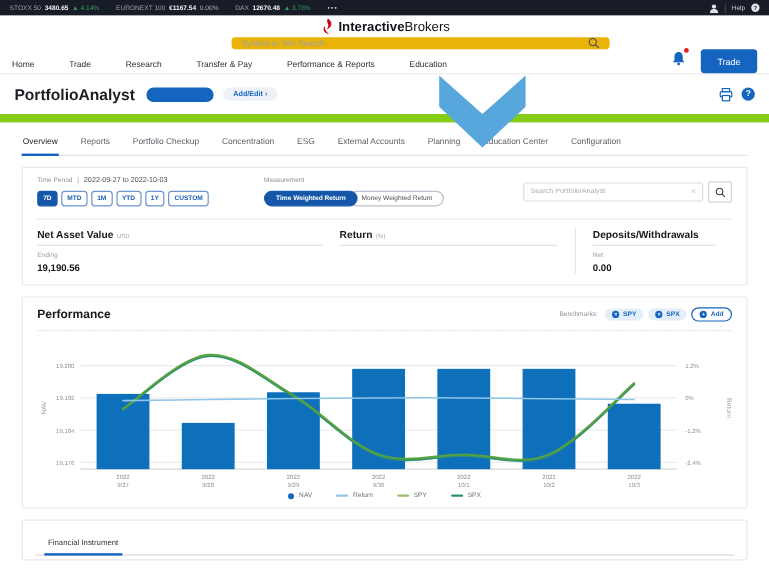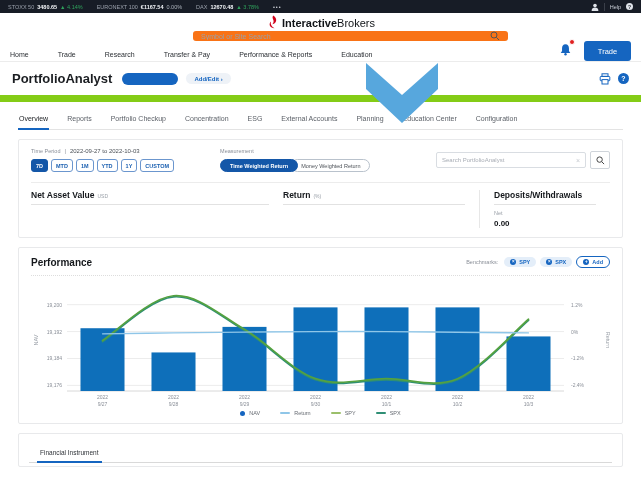--- a/index.html
+++ b/index.html
@@ -20,21 +20,21 @@
   .t-more { margin-left:14px; color:#cfd3da; letter-spacing:1px; cursor:pointer; }
   .t-right { margin-left:auto; display:flex; align-items:center; gap:5px; }
   .t-div { width:1px; height:8px; background:#3a3f49; }
   .t-helpq { width:7px; height:7px; border-radius:50%; background:#dfe3e9; color:#171c26;
     font-size:5px; font-weight:bold; display:flex; align-items:center; justify-content:center; }
   
   .topbar { height:34px; display:flex; align-items:center; padding:0 10px; background:#fff;flex-direction:column; }
   .logo { display:flex; align-items:center; gap:3px; cursor:pointer; }
   .logo .b1 { font-size:11px; font-weight:bold; color:#101317; }
   .logo .b2 { font-size:11px; color:#101317; }
-  .searchbox { margin-left:60px; width:315px; height:19px; background:#f97316;
+  .searchbox { margin-left:60px; width:315px; height:19px; background:#eab308;
     border-radius:3px; display:flex; align-items:center; padding:0 8px; }
   .searchbox input { flex:1; border:0; outline:0; background:transparent; font-size:7px;
     color:#333; font-family:"Liberation Sans",sans-serif; }
   .searchbox input::placeholder { color:#9aa0a8; }
   .top-right { margin-left:auto; display:flex; align-items:center; gap:12px; }
   .bell { position:relative; cursor:pointer; }
   .bell .badge { position:absolute; top:-3px; right:-3px; width:6px; height:6px;
     border-radius:50%; background:#e02020; border:1px solid #fff; }
   .trade { width:47px; height:20px; background:var(--accent,#1565c0); color:#fff;
     border:0; border-radius:3px; font-size:7.5px; font-family:"Liberation Sans",sans-serif; cursor:pointer; }
@@ -253,20 +253,24 @@
           <line x1="6.3" y1="6.3" x2="9" y2="9" stroke="#444" stroke-width="1.1"></line>
         </svg>
       </button>
     </div>
   </div>
   <div class="stats">
       <div class="stat-block stat-b0">
         <div class="stat-title">Net Asset Value<span class="stat-unit">USD</span></div>
         <hr class="stat-hr">
         <div class="stat-cols">
+          <div class="stat-col">
+            <div class="lab">Ending</div>
+            <div class="val">19,190.56</div>
+          </div>
         </div>
       </div>
       <div class="stat-block stat-b1">
         <div class="stat-title">Return<span class="stat-unit">(%)</span></div>
         <hr class="stat-hr">
       </div>
       <div class="stat-block stat-b2">
         <div class="stat-title">Deposits/Withdrawals</div>
         <hr class="stat-hr">
         <div class="stat-cols">

